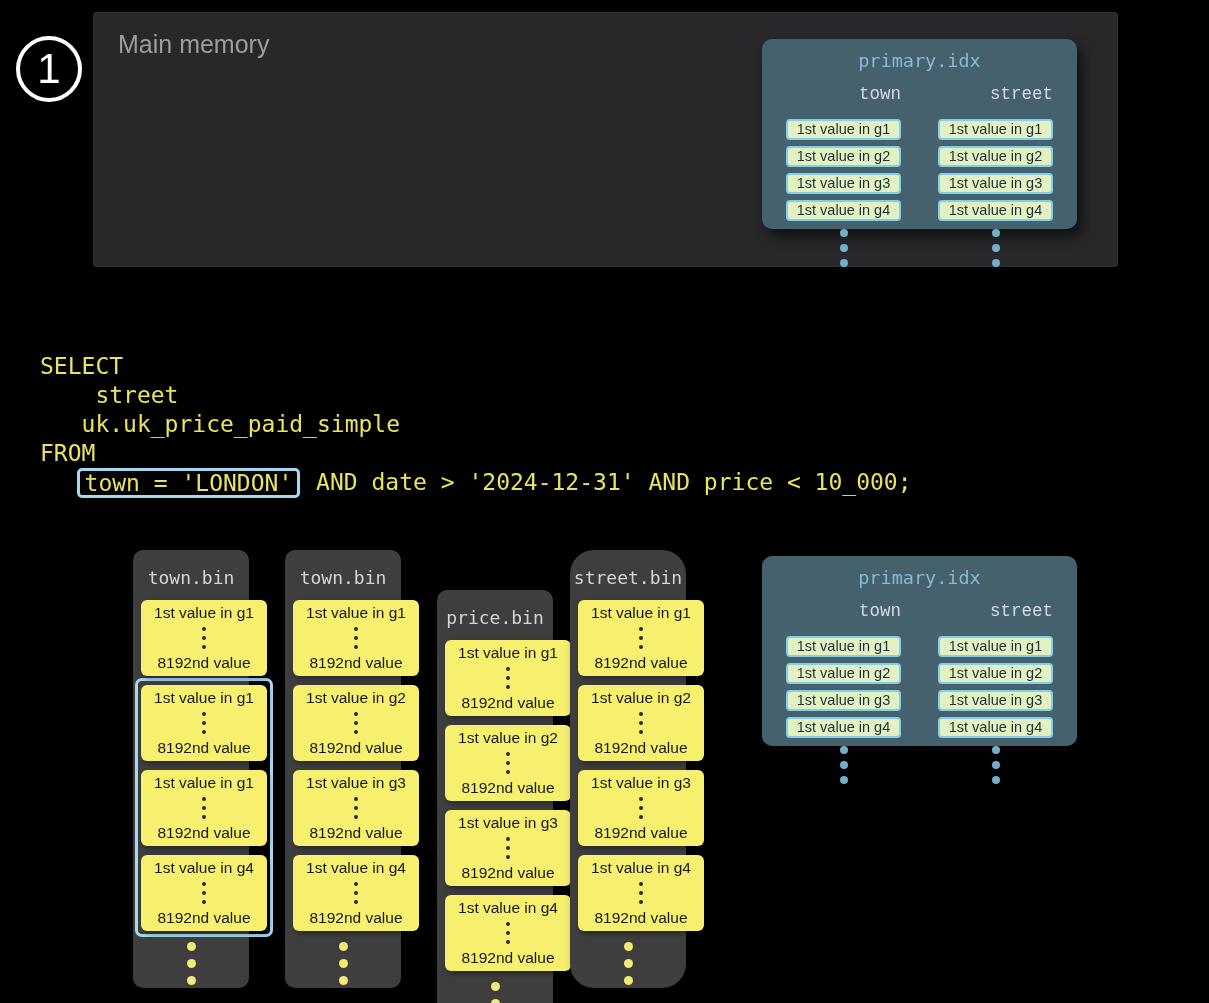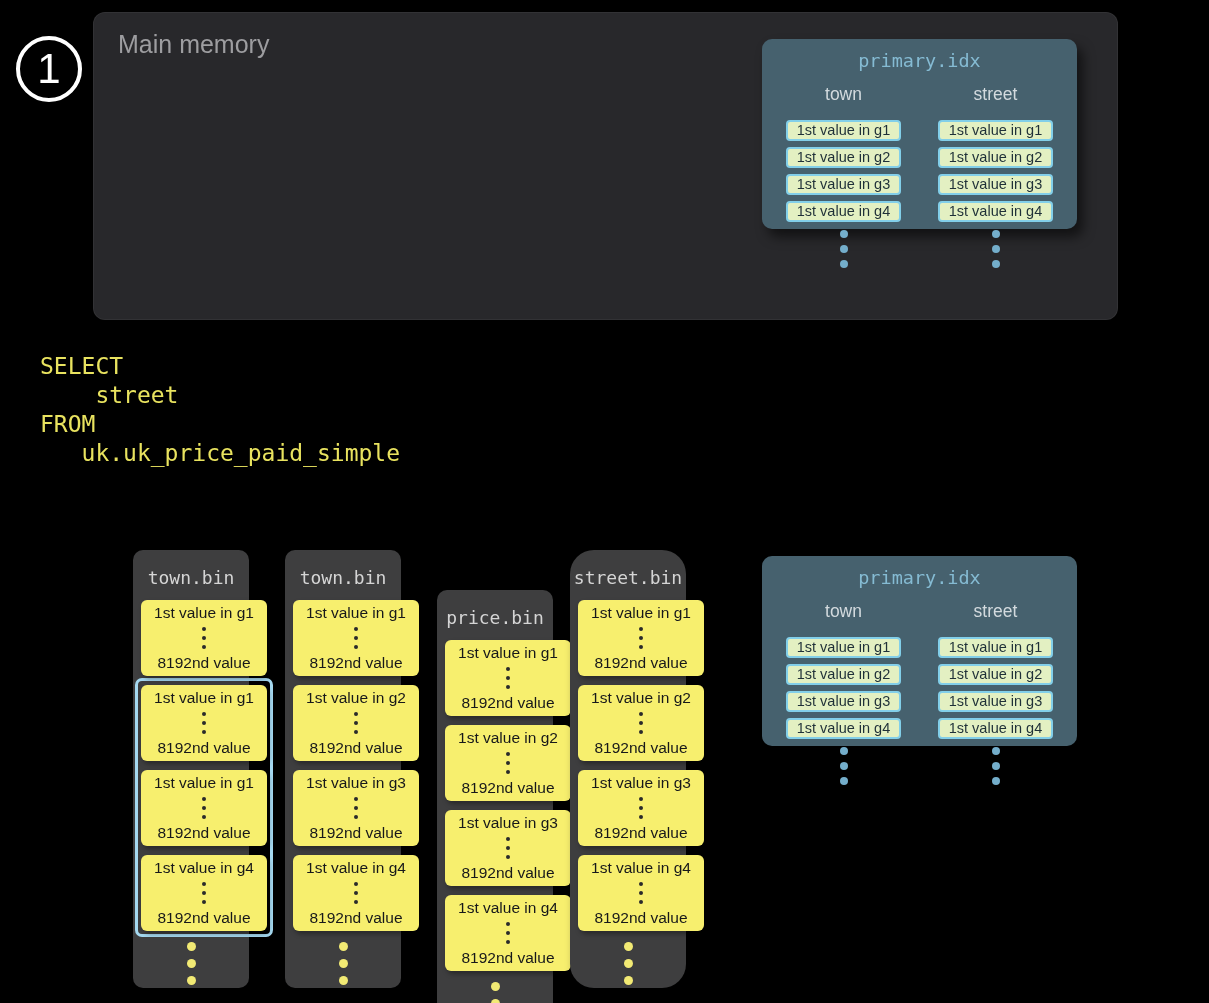--- a/index.html
+++ b/index.html
@@ -15,34 +15,34 @@
   html,body{background:var(--background)}
   .canvas{position:relative;width:1209px;height:1003px;background:var(--background);overflow:hidden;
           font-family:"Liberation Sans",sans-serif}
 
   
   .badge{position:absolute;left:16px;top:36px;width:66px;height:66px;border:4px solid var(--badge);
          border-radius:50%;display:flex;align-items:center;justify-content:center;
          color:var(--badge);font-size:42px;font-weight:400}
 
   
-  .mm-panel{position:absolute;left:93px;top:12px;width:1025px;height:308px;background:var(--panel-bg);
-            border:1px solid rgba(255,255,255,0.05);border-radius:12px}
+  .mm-panel{position:absolute;left:93px;top:12px;width:1025px;height:255px;background:var(--panel-bg);
+            border:1px solid rgba(255,255,255,0.05);border-radius:4px}
   .mm-label{position:absolute;left:24px;top:17px;font-size:25px;color:var(--panel-label)}
 
   
   .pidx{position:absolute;width:315px;height:190px;background:var(--index-box-bg);border-radius:10px;
         box-shadow:6px 8px 12px rgba(0,0,0,0.55)}
   .pidx.top{left:762px;top:39px}
   .pidx.bottom{left:762px;top:556px}
   .pidx-title{margin-top:11px;text-align:center;font-family:"DejaVu Sans Mono",monospace;
               font-size:18.5px;color:var(--index-title)}
   .pidx-cols{margin-top:13px;padding:0 24px;display:flex;justify-content:space-between}
   .pidx-stack{width:115px}
-  .pidx-header{text-align:center;font-family:Liberation Sans, sans-serif;font-size:17.5px;
+  .pidx-header{text-align:right;font-family:Liberation Mono, monospace;font-size:17.5px;
                color:var(--index-header);margin-bottom:15px}
   .chip{height:21px;margin-bottom:6px;background:var(--chip-bg);border:2px solid var(--chip-border);
         border-radius:4px;color:var(--chip-text);font-size:14.5px;line-height:16px;text-align:center;
         white-space:nowrap}
   .pidx-dots{margin-top:8px;display:flex;flex-direction:column;align-items:center;gap:7px}
   .pidx-dots .dot{width:8px;height:8px;border-radius:50%;background:var(--index-dot)}
 
   
   .sql{position:absolute;left:40px;top:352px;font-family:"DejaVu Sans Mono",monospace;
        font-size:23px;line-height:29px;color:var(--sql-text)}
@@ -106,22 +106,23 @@
             <span class="dot"></span>
             <span class="dot"></span>
           </div>
         </div>
       </div>
     </div>
 
   <div class="sql" id="sql">
       <div class="sql-line"><span>SELECT</span></div>
       <div class="sql-line"><span>    street</span></div>
+      <div class="sql-line"><span>   uk.uk_price_paid_simple</span></div>
       <div class="sql-line"><span>FROM</span></div>
-      <div class="sql-line"><span>   uk.uk_price_paid_simple</span></div>
+      <div class="sql-line"><span>   </span><span class="hl-box">town = 'LONDON'</span><span> AND date &gt; '2024-12-31' AND price &lt; 10_000;</span></div>
     </div>
 
   <div id="disk-columns">
       <div class="colbox" style="left: 133px;">
         <div class="colbox-header">town.bin</div>
         <div class="sel-outline" style="top: 128px; height: 259px;"></div>
         <div class="gblock" style="top: 50px;">
           <div>1st value in g1</div>
           <div class="vdots">
             <i></i>

